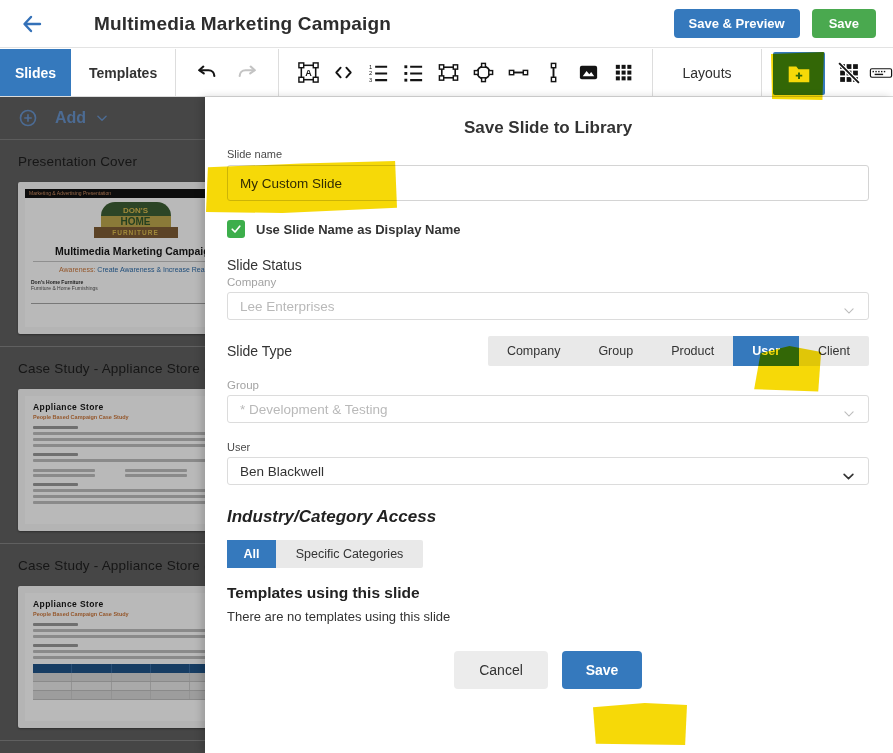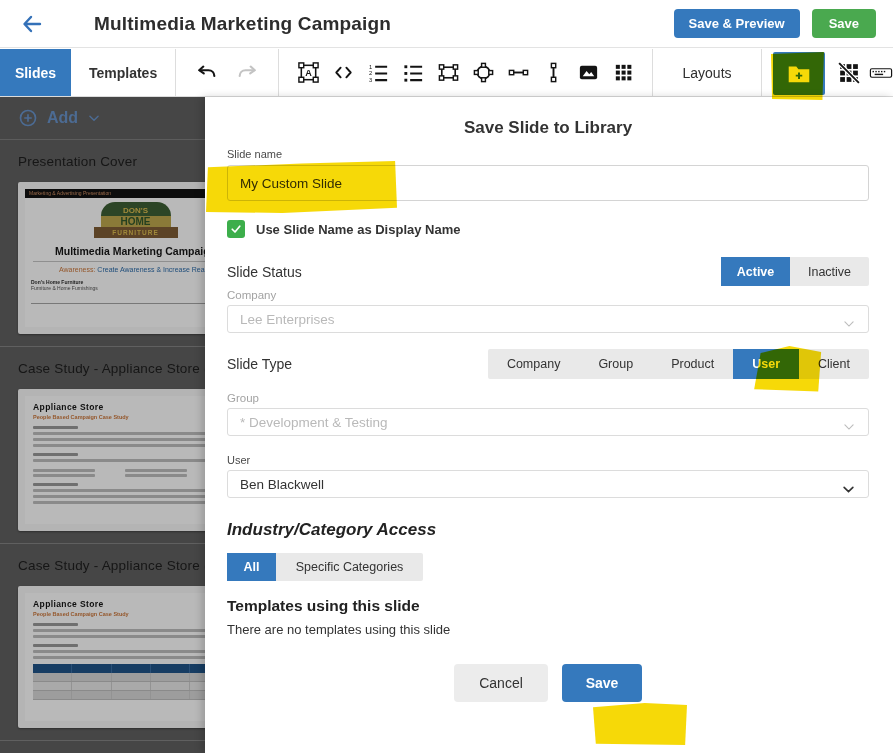--- a/index.html
+++ b/index.html
@@ -38,21 +38,21 @@
   .layouts-btn { width:114px; display:flex; align-items:center; justify-content:center;
                  font-size:14px; color:#2f2f2f; cursor:pointer; }
   .folder-btn { width:55px; height:43px; margin:3px 0 0 11px; background:#3579bd; border-radius:2px;
                 display:flex; align-items:center; justify-content:center; cursor:pointer; }
   .right-icons { gap:4px; padding-left:6px; }
 
   
   .sidebar { position:absolute; left:0; top:97px; width:205px; height:656px; background:#464646; overflow:hidden; }
   .add-row { height:43px; display:flex; align-items:center; padding-left:18px; gap:9px;
              border-bottom:1px solid #5c5c5c; color:#4c6b93; cursor:pointer; }
-  .add-label { font-size:16px; font-weight:bold; }
+  .add-label { font-size:16px; font-weight:bold;margin-left:8px; }
   .slide-section { padding:14px 0 12px 18px; border-bottom:1px solid #606060; }
   .slide-label { font-size:13.5px; color:#161616; letter-spacing:.2px; white-space:nowrap; }
   .thumb-card { margin-top:13px; width:235px; background:#b4b4b4; border-radius:2px; padding:7px;
                 box-shadow:0 1px 2px rgba(0,0,0,.35); cursor:pointer; }
   .thumb-inner { background:#b9b9b9; position:relative; overflow:hidden; }
 
   
   .cover-inner { height:138px; }
   .cover-topbar { height:9px; background:#0d0d0d; color:#9a6a4a; font-size:5px; line-height:9px; padding-left:4px; white-space:nowrap; }
   .logo { width:70px; margin:4px auto 0; text-align:center; }
@@ -422,24 +422,20 @@
     <div class="checkbox">
       <svg width="12" height="12" viewBox="0 0 24 24">
           <path d="M4.5 12.5 L10 18 L19.5 6.5" fill="none" stroke="#fff" stroke-width="3.4" stroke-linecap="round" stroke-linejoin="round"></path>
         </svg>
     </div>
     <span class="checkbox-label">Use Slide Name as Display Name</span>
   </div>
 
   <div class="row-between status-row">
     <span class="section-label">Slide Status</span>
-    <div class="seg seg-status">
-      <div class="seg-opt o1 sel">Active</div>
-      <div class="seg-opt o2">Inactive</div>
-    </div>
   </div>
 
   <div class="field-label dim" style="margin-top:3px">Company</div>
   <div class="select disabled">
     <span>Lee Enterprises</span>
     <svg class="chev" width="14" height="14" viewBox="0 0 24 24">
       <path d="M5 8.5 L12 15.5 L19 8.5" fill="none" stroke="#bdbdbd" stroke-width="2" stroke-linecap="round"></path>
     </svg>
   </div>
 

